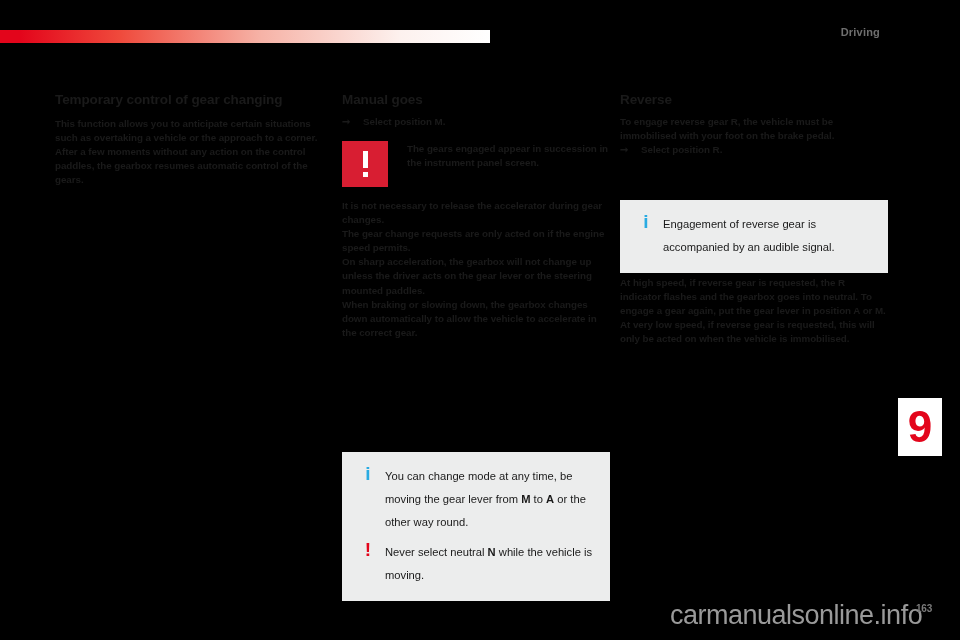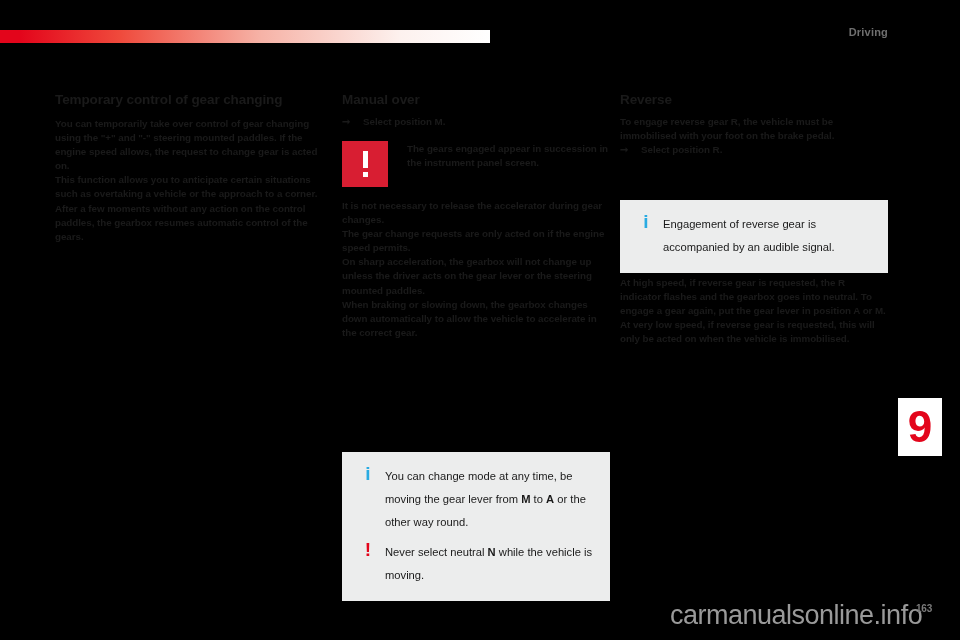--- a/index.html
+++ b/index.html
@@ -26,21 +26,21 @@
   .header-rule {
     position: absolute;
     left: 0;
     top: 30px;
     width: 490px;
     height: 13px;
     background: linear-gradient(to right, #e3051b 0px, #e3051b 20px, #ef4a3c 120px, #f6b2a6 260px, #fdf1ee 400px, #ffffff 490px);
   }
   .header-title {
     position: absolute;
-    right: 72px;
+    right: 80px;
     top: 26px;
     font-size: 11px;
     font-weight: bold;
     color: #6f6f6f;
     letter-spacing: 0.2px;
     white-space: nowrap;
     filter: blur(0.35px);
   }
 
   
@@ -224,27 +224,26 @@
 </head>
 <body>
 
 <div id="page">
 
   <div class="header-rule"></div>
   <div class="header-title">Driving</div>
 
   <div class="col col-left">
     <h2 class="sec-title">Temporary control of gear changing</h2>
-    <p class="body">You can temporarily take over control of gear changing using the "+" and "-" steering mounted paddles. If the engine speed allows, the request to change gear is acted on.</p>
     <p class="body">This function allows you to anticipate certain situations such as overtaking a vehicle or the approach to a corner.</p>
     <p class="body">After a few moments without any action on the control paddles, the gearbox resumes automatic control of the gears.</p>
   </div>
 
   <div class="col col-mid">
-    <h2 class="sec-title tight">Manual over</h2>
+    <h2 class="sec-title tight">Manual goes</h2>
 
     <div class="action-line">
       <span class="action-arrow">➞</span>
       <span class="action-text">Select position M.</span>
     </div>
 
     <div class="callout-red">
       <div class="icon-box">
           <i class="bang"></i>
         </div>

